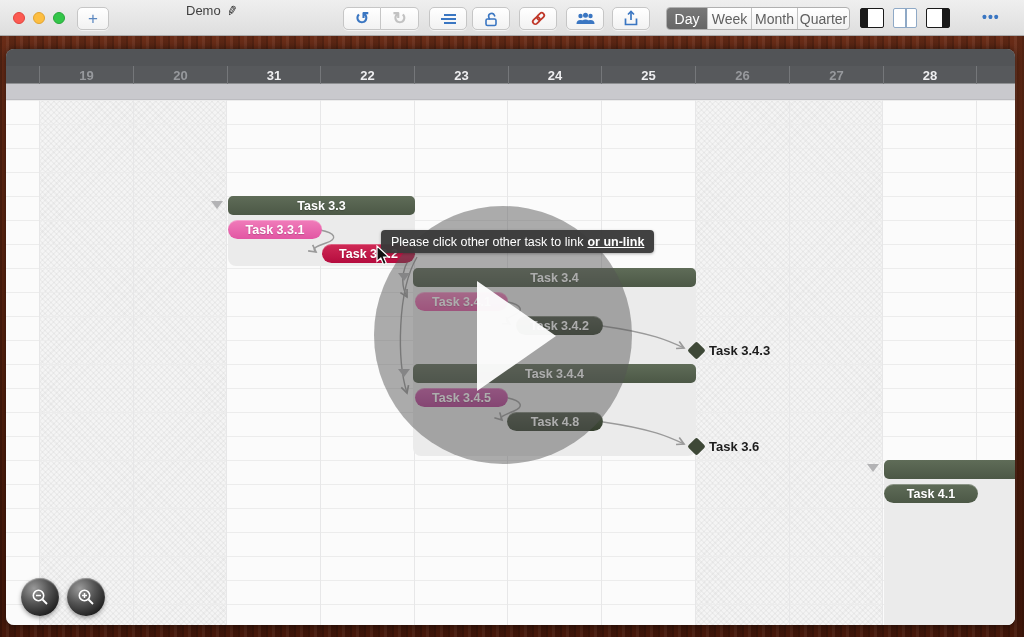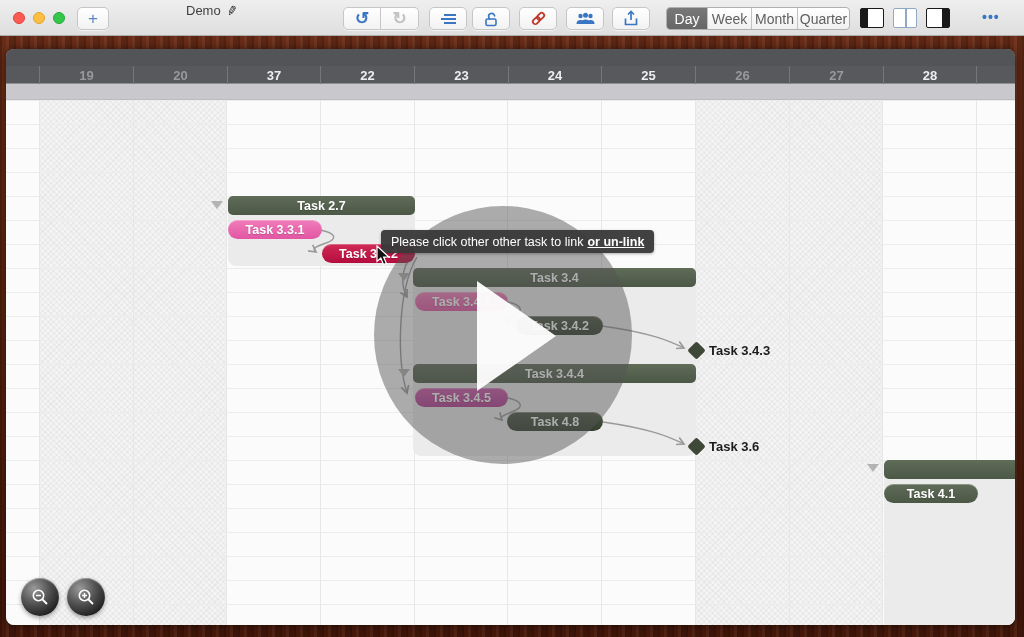--- a/index.html
+++ b/index.html
@@ -174,21 +174,21 @@
 
   <div class="ellipsis">•••</div>
 </div>
 
 <div class="panel">
 
   <div class="hdr-top"></div>
   <div class="hdr-days">
     <div class="day-cell dim" style="left:33px;width:94px">19</div>
     <div class="day-cell dim" style="left:127px;width:94px">20</div>
-    <div class="day-cell" style="left:221px;width:93px">37</div>
+    <div class="day-cell" style="left:221px;width:93px">31</div>
     <div class="day-cell" style="left:314px;width:94px">22</div>
     <div class="day-cell" style="left:408px;width:94px">23</div>
     <div class="day-cell" style="left:502px;width:93px">24</div>
     <div class="day-cell" style="left:595px;width:94px">25</div>
     <div class="day-cell dim" style="left:689px;width:94px">26</div>
     <div class="day-cell dim" style="left:783px;width:94px">27</div>
     <div class="day-cell" style="left:877px;width:93px">28</div>
     <div class="day-cell" style="left:970px;width:39px"></div>
   </div>
   <div class="hdr-band"></div>
@@ -219,21 +219,21 @@
       <path d="M502,349 C516,352 518,358 508,362 S493,368 496,371" marker-end="url(#ah)"></path>
       <path d="M597,373 C646,380 663,388 678,395" marker-end="url(#ah)"></path>
     </g>
   </svg>
 
   <div class="disc" style="left:205px;top:152px"></div>
   <div class="disc" style="left:392px;top:224px"></div>
   <div class="disc" style="left:392px;top:320px"></div>
   <div class="disc" style="left:861px;top:415px"></div>
 
-  <div class="bar bar-group" style="left:222px;top:147px;width:187px">Task 2.7</div>
+  <div class="bar bar-group" style="left:222px;top:147px;width:187px">Task 3.3</div>
   <div class="bar pill pink" style="left:222px;top:171px;width:94px">Task 3.3.1</div>
   <div class="bar pill crimson" style="left:316px;top:195px;width:93px">Task 3.3.2</div>
   <div class="bar bar-group" style="left:407px;top:219px;width:283px">Task 3.4</div>
   <div class="bar pill pink" style="left:409px;top:243px;width:93px">Task 3.4.1</div>
   <div class="bar pill charcoal" style="left:510px;top:267px;width:87px">Task 3.4.2</div>
   <div class="bar bar-group" style="left:407px;top:315px;width:283px">Task 3.4.4</div>
   <div class="bar pill magenta" style="left:409px;top:339px;width:93px">Task 3.4.5</div>
   <div class="bar pill charcoal" style="left:501px;top:363px;width:96px">Task 4.8</div>
   <div class="bar bar-group" style="left:878px;top:411px;width:131px;border-radius:5px 0 0 5px"></div>
   <div class="bar pill greenpill" style="left:878px;top:435px;width:94px">Task 4.1</div>

